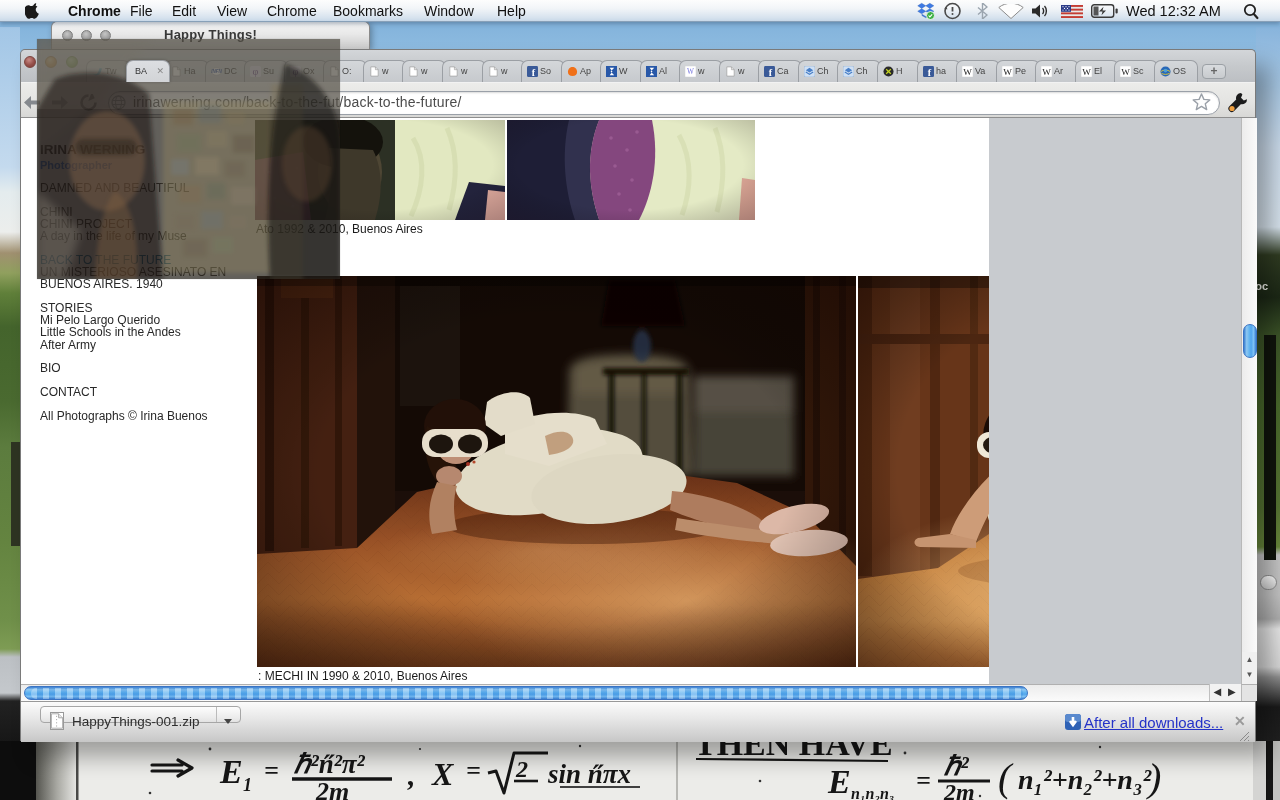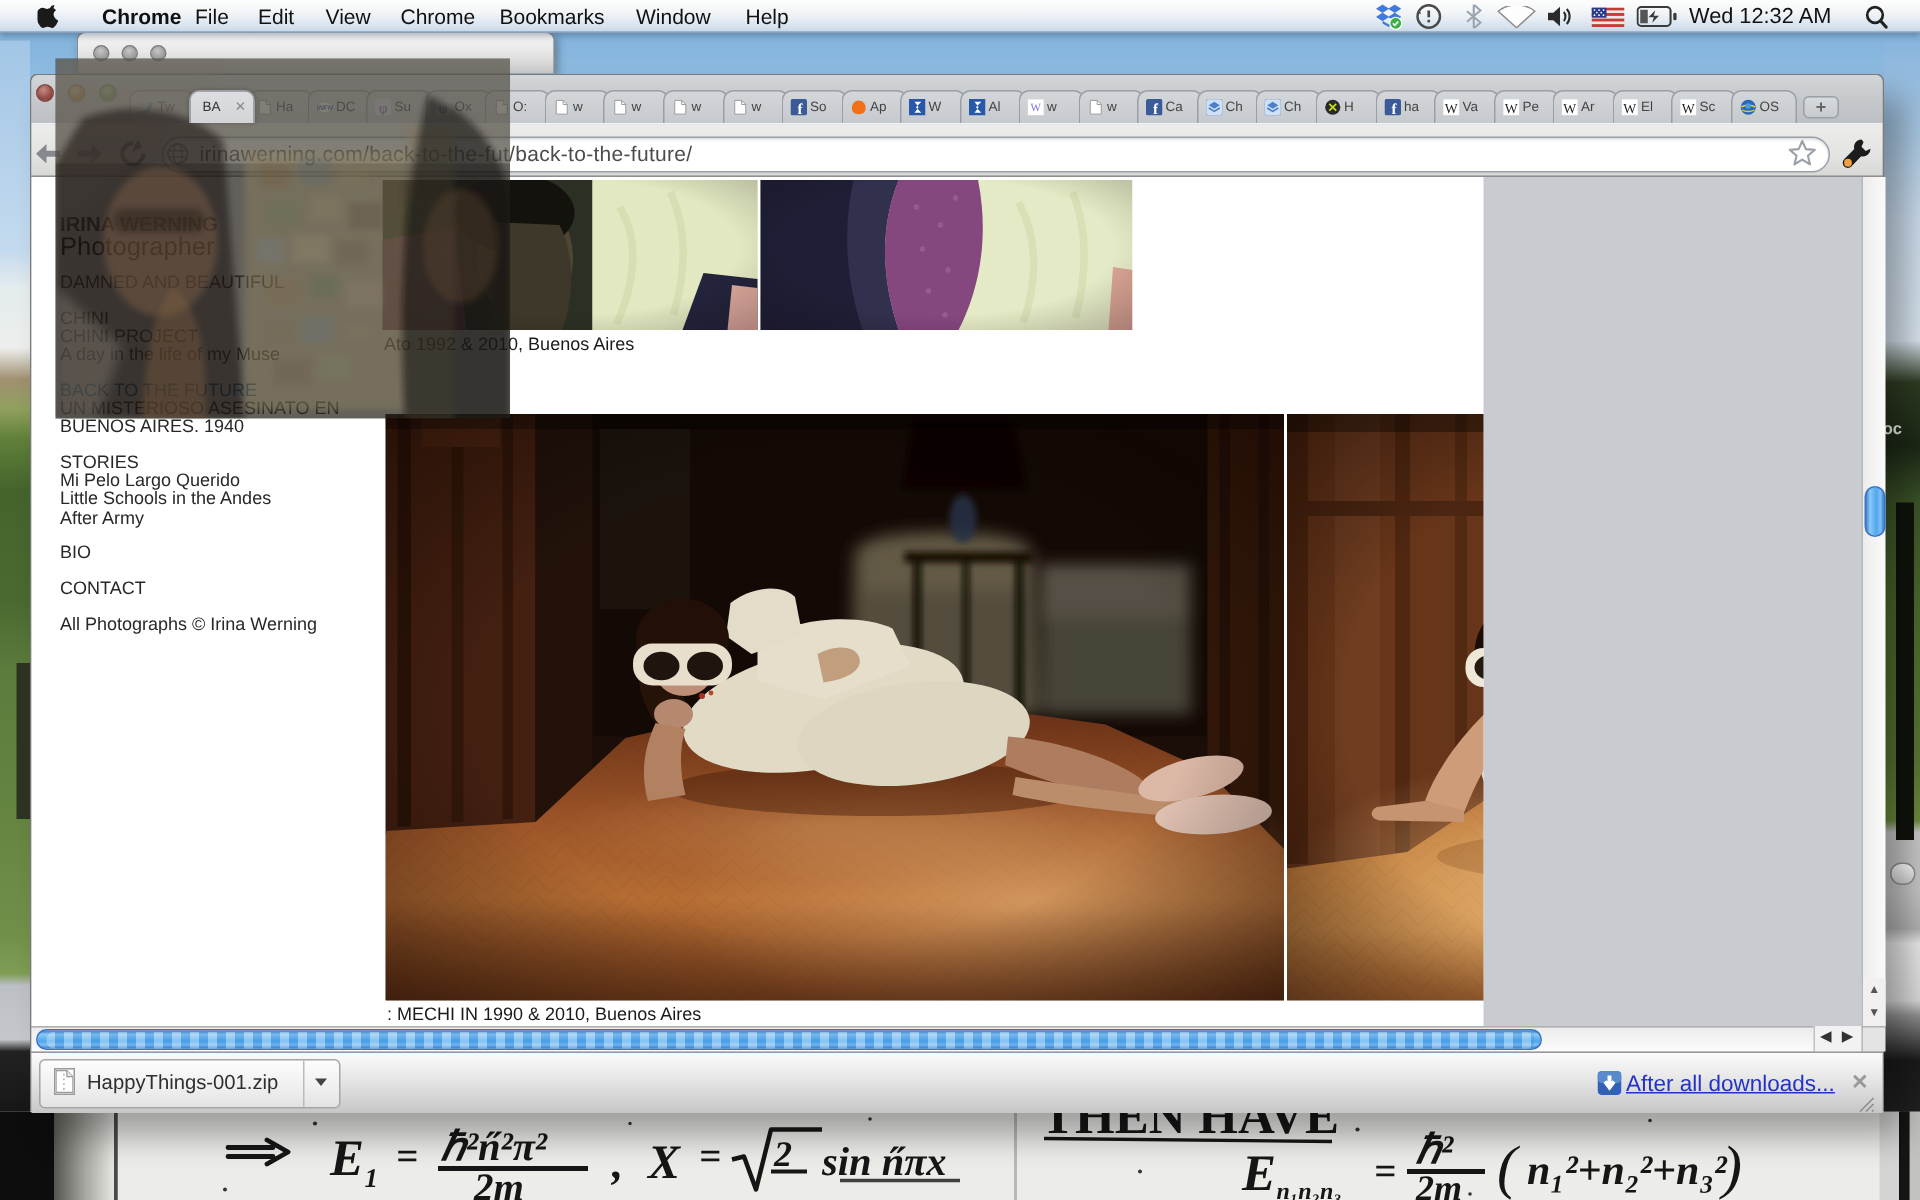--- a/index.html
+++ b/index.html
@@ -46,21 +46,21 @@
 #vscroll{left:1220px;top:68px;width:16px;height:566px;background:linear-gradient(90deg,#ececec,#fafafa);border-left:1px solid #b8b8b8}
 #vthumb{left:1px;top:206px;width:14px;height:34px;border-radius:7px;background:linear-gradient(90deg,#3a7ed0 0,#8ec8f2 22%,#62b4f0 45%,#52a6ec 60%,#7ec2f4 80%,#3a7ed0 100%);border:1px solid #3a74c4;box-sizing:border-box}
 #vbtns{left:1220px;top:602px;width:16px;height:32px;background:#f0f0f0;border-left:1px solid #b8b8b8;color:#555;font-size:8px;text-align:center;line-height:15px}
 #hscroll{left:0;top:634px;width:1220px;height:17px;background:linear-gradient(180deg,#ececec,#fbfbfb);border-top:1px solid #b0b0b0}
 #hthumb{left:3px;top:1px;width:1004px;height:14px;border-radius:7px;background:linear-gradient(180deg,#3a7ed0 0,#8ec8f2 22%,#62b4f0 45%,#52a6ec 60%,#7ec2f4 80%,#3a7ed0 100%);border:1px solid #3a74c4;box-sizing:border-box}
 .stripes{position:absolute;left:6px;top:1px;width:992px;height:11px;border-radius:5px;background:repeating-linear-gradient(90deg,rgba(255,255,255,.3) 0 6px,rgba(30,110,200,.18) 6px 12px)}
 #hbtns{left:1188px;top:634px;width:32px;height:17px;background:#f2f2f2;border-left:1px solid #c0c0c0;color:#333;font-size:10px;line-height:16px;text-align:center;letter-spacing:2px}
 #corner{left:1220px;top:634px;width:16px;height:17px;background:#e4e4e4;border-top:1px solid #b0b0b0;border-left:1px solid #b8b8b8}
 
 #dlbar{left:0;top:651px;width:1234px;height:41px;background:linear-gradient(180deg,#fbfbfb 0,#e8e8e8 40%,#d2d2d2 80%,#c6c6c6 100%);border-top:1px solid #989898}
-#dlbtn{position:absolute;left:5px;top:4px;width:201px;height:33px;border:1px solid #a6a6a6;border-radius:4px;background:linear-gradient(180deg,#fdfdfd,#ececec 70%,#e2e2e2)}
+#dlbtn{position:absolute;left:19px;top:4px;width:201px;height:17px;border:1px solid #a6a6a6;border-radius:4px;background:linear-gradient(180deg,#fdfdfd,#ececec 70%,#e2e2e2)}
 #dlbtn .txt{position:absolute;left:31px;top:7px;font-size:13.5px;color:#2e2e2e}
 #dlbtn .sep{position:absolute;right:23px;top:0;width:1px;height:100%;background:#bbb}
 #dlbtn .arr{position:absolute;right:8px;top:12px;width:0;height:0;border-left:4px solid transparent;border-right:4px solid transparent;border-top:5px solid #444}
 #dlicon{position:absolute;left:11px;top:5px;width:14px;height:18px;background:#fff;border:1px solid #999}
 #showall{position:absolute;left:1063px;top:12px;font-size:15px;color:#2432c8;text-decoration:underline}
 
 #dlx{position:absolute;left:1213px;top:11px;font-size:14px;color:#9a9a9a;font-weight:bold}
 
 #overlay{left:37px;top:39px;width:303px;height:240px;background:rgba(36,33,28,.45);box-shadow:0 0 1px rgba(0,0,0,.3)}
 </style></head>
@@ -126,20 +126,21 @@
         <circle cx="420" cy="8" r="1.1"></circle>
         <circle cx="980" cy="55" r="1.2"></circle>
       </g>
 </svg></div>
 <div class="abs" id="rblk"></div>
 
 <div class="abs" id="happy">
   <div class="dot" style="left:10px"></div>
     <div class="dot" style="left:29px"></div>
     <div class="dot" style="left:48px"></div>
+  <div class="t">Happy Things!</div>
 </div>
 
 <div class="abs" id="menubar">
   <svg style="position:absolute;left:25px;top:3px" width="14" height="16" viewBox="0 0 14 16">
       <path d="M10.2 0.3c.1 1-.3 1.9-.9 2.6-.6.7-1.6 1.2-2.5 1.1-.1-.9.4-1.9 1-2.5C8.4.8 9.4.3 10.2.3zM13 11.4c-.4 1-.7 1.5-1.2 2.4-.8 1.2-1.9 2.7-3.2 2.7-1.2 0-1.5-.8-3.1-.8s-2 .8-3.2.8C1 16.5.1 15.1-.6 13.9c-2-3.3-2.2-7.2-1-9.3C-.7 3.2.6 2.3 1.9 2.3c1.3 0 2.1.8 3.2.8 1 0 1.7-.8 3.2-.8 1.1 0 2.3.6 3.2 1.7-2.8 1.5-2.3 5.5 1.5 7.4z" fill="#1a1a1a" transform="translate(1.5,0) scale(.95)"></path>
     </svg>
   <span class="b" style="left:68px">Chrome</span>
   <span style="left:130px">File</span>
   <span style="left:172px">Edit</span>
   <span style="left:217px">View</span>
@@ -605,28 +606,28 @@
         <ellipse cx="136" cy="169" rx="11" ry="8.5" fill="#241a10"></ellipse>
         <ellipse cx="163" cy="169" rx="11" ry="8.5" fill="#241a10"></ellipse>
         <circle cx="160" cy="203" r="2.2" fill="#b03020"></circle>
         <path d="M140 192 C120 210 100 235 92 258 L118 266 C128 240 140 220 152 208 Z" fill="#cf9c76"></path>
         <path d="M92 258 L60 262 C55 264 55 270 62 271 L118 272 L118 264 Z" fill="#c8946e"></path>
       </g>
       <rect width="383" height="391" fill="url(#vig1)"></rect>
       <rect width="383" height="12" fill="#000" opacity=".35"></rect>
     </svg>
     <div class="sb" style="top:26px;font-size:13.5px;font-weight:bold;color:#3a3a3a">IRINA WERNING</div>
-    <div class="sb" style="top:41px;font-size:17px;font-weight:normal;color:#000000">Photographer</div>
+    <div class="sb" style="top:41px;font-size:11px;font-weight:bold;color:#3b82f6">Photographer</div>
     <div class="sb" style="top:64px">DAMNED AND BEAUTIFUL</div>
     <div class="sb" style="top:88px">CHINI<br>CHINI PROJECT<br>A day in the life of my Muse</div>
     <div class="sb" style="top:136px"><span style="color:#0369a1">BACK TO THE FUTURE</span><br>UN MISTERIOSO ASESINATO EN<br>BUENOS AIRES. 1940</div>
     <div class="sb" style="top:184px">STORIES<br>Mi Pelo Largo Querido<br>Little Schools in the Andes<br>After Army</div>
     <div class="sb" style="top:244px">BIO</div>
     <div class="sb" style="top:268px">CONTACT</div>
-    <div class="sb" style="top:292px">All Photographs © Irina Werning</div>
+    <div class="sb" style="top:292px">All Photographs © Irina Buenos</div>
     <div class="cap" style="left:235px;top:104px">Ato 1992 &amp; 2010, Buenos Aires</div>
     <div class="cap" style="left:237px;top:551px">: MECHI IN 1990 &amp; 2010, Buenos Aires</div>
   </div>
   <div class="abs" id="vscroll">
       <div class="abs" id="vthumb"></div>
     </div>
   <div class="abs" id="vbtns">▲<br>▼</div>
   <div class="abs" id="hscroll">
       <div class="abs" id="hthumb">
         <div class="stripes"></div>

